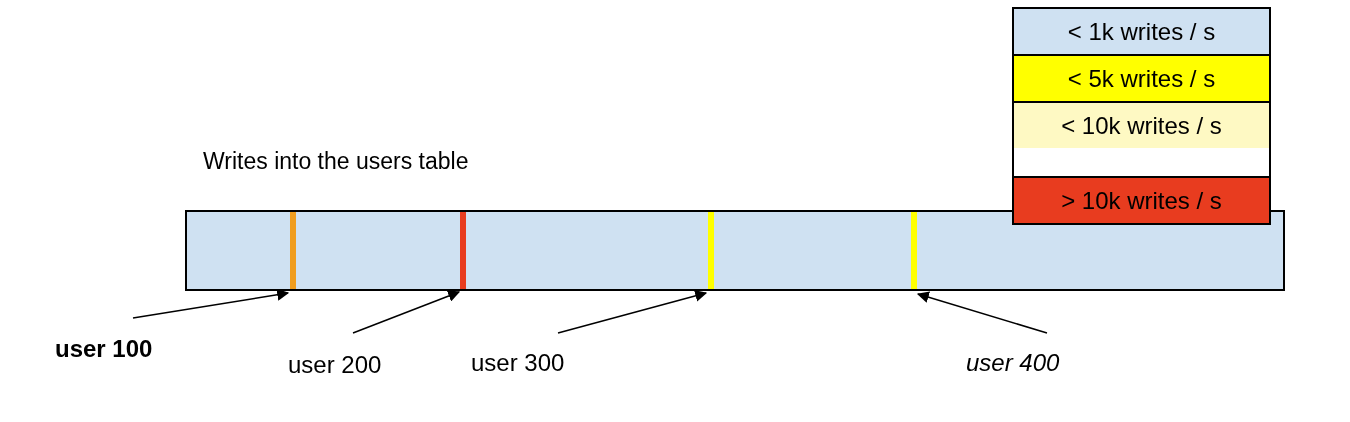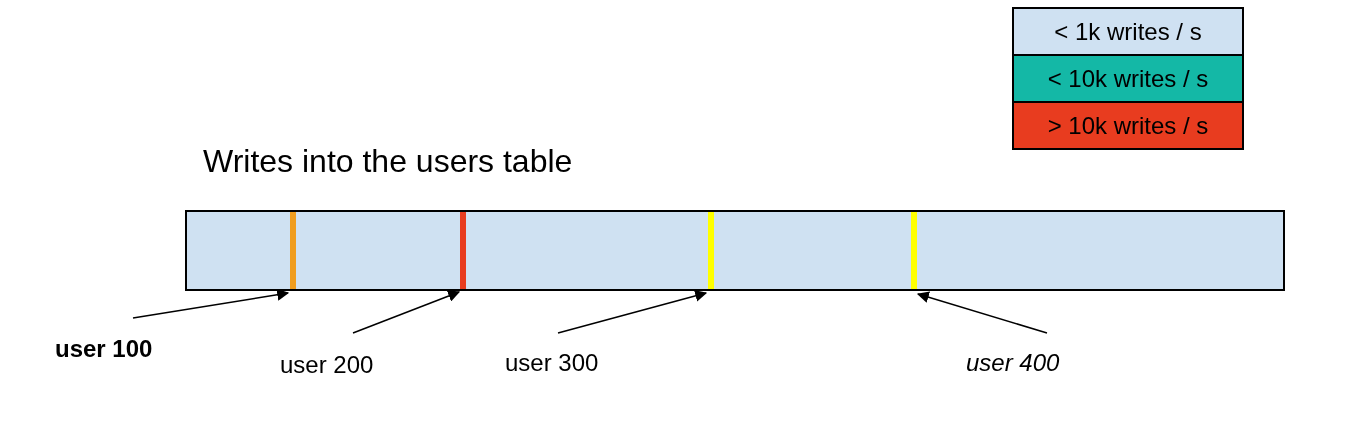--- a/index.html
+++ b/index.html
@@ -9,21 +9,21 @@
     height: 422px;
     background: #ffffff;
     font-family: "Liberation Sans", sans-serif;
     color: #000000;
     overflow: hidden;
   }
   .title {
     position: absolute;
     left: 203px;
     top: 146px;
-    font-size: 32px;
+    font-size: 23px;
     line-height: 30px;
     white-space: nowrap;
   }
   .bar {
     position: absolute;
     left: 185px;
     top: 210px;
     width: 1100px;
     height: 81px;
     border: 2px solid #000000;
@@ -46,28 +46,28 @@
     height: 422px;
     pointer-events: none;
   }
   .user-label {
     position: absolute;
     font-size: 24px;
     line-height: 28px;
     white-space: nowrap;
   }
   .user-label-1 { left: 55px;  top: 335px; font-weight: bold; }
-  .user-label-2 { left: 280px; top: 351px; }
-  .user-label-3 { left: 505px; top: 349px; }
+  .user-label-2 { left: 288px; top: 351px; }
+  .user-label-3 { left: 471px; top: 349px; }
   .user-label-4 { left: 966px; top: 349px; font-style: italic; }
   .legend {
     position: absolute;
     left: 1012px;
     top: 7px;
-    width: 232px;
+    width: 259px;
     border: 2px solid #000000;
     box-sizing: border-box;
   }
   .legend-row {
     height: 45px;
     line-height: 45px;
     text-align: center;
     font-size: 24px;
     border-top: 2px solid #000000;
     white-space: nowrap;
@@ -100,17 +100,18 @@
     <line x1="1047" y1="333" x2="918" y2="294" stroke="#000000" stroke-width="1.5" marker-end="url(#arrowhead)"></line>
   </svg>
 
   <div class="user-label user-label-1">user 100</div>
   <div class="user-label user-label-2">user 200</div>
   <div class="user-label user-label-3">user 300</div>
   <div class="user-label user-label-4">user 400</div>
 
   <div class="legend">
     <div class="legend-row" style="background-color: rgb(207, 225, 242);">&lt; 1k writes / s</div>
-    <div class="legend-row" style="background-color: #14b8a6;">&lt; 10k writes / s</div>
-    <div class="legend-row" style="background-color: rgb(232, 60, 31);">&gt; 10k writes / s</div>
+    <div class="legend-row" style="background-color: rgb(255, 255, 0);">&lt; 5k writes / s</div>
+    <div class="legend-row" style="background-color: #fef9c3;">&lt; 10k writes / s</div>
+    <div class="legend-row" style="background-color: rgb(232, 60, 31); margin-top: 28px;">&gt; 10k writes / s</div>
   </div>
 
 </div>
 
 </body></html>

